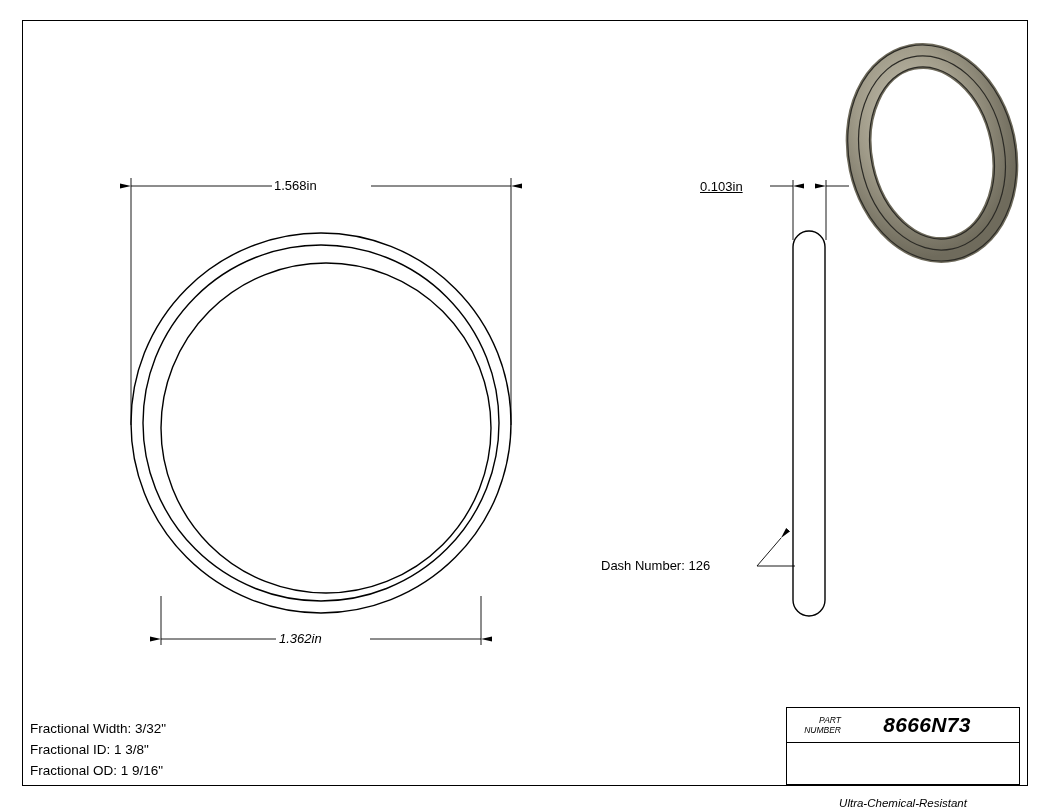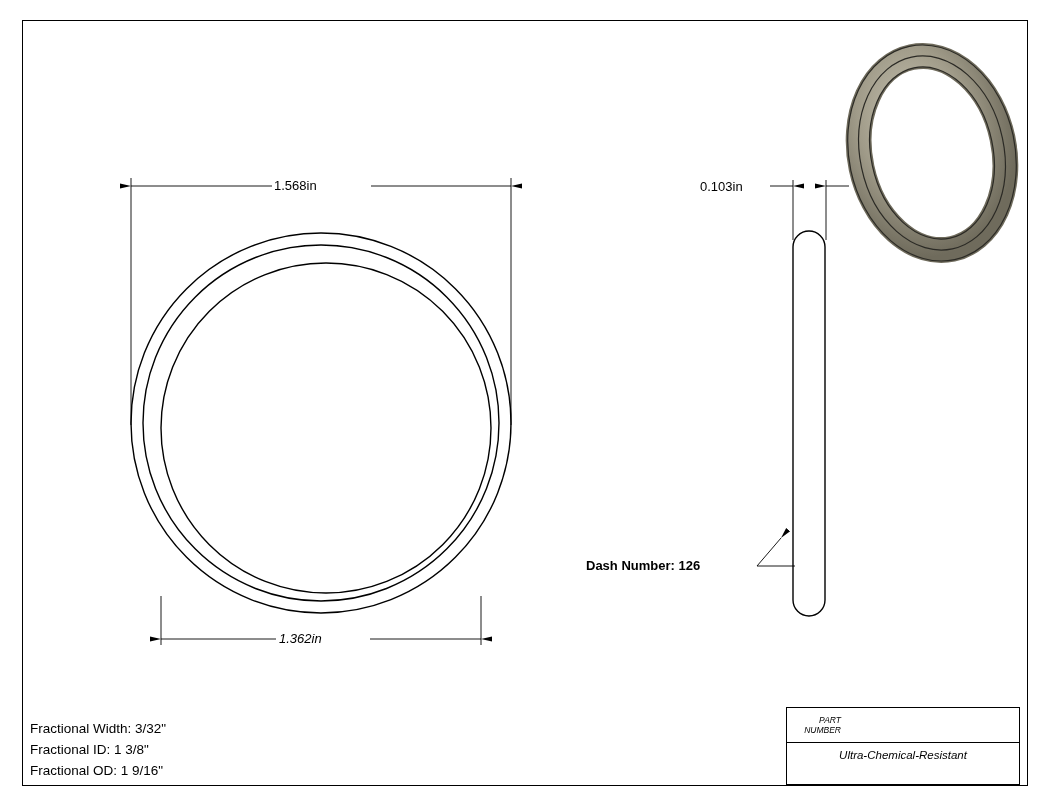--- a/index.html
+++ b/index.html
@@ -80,20 +80,21 @@
     font-weight: bold;
     letter-spacing: 0.3px;
     text-align: center;
     padding-right: 12px;
   }
   .tb-desc {
     text-align: center;
     font-size: 11.5px;
     line-height: 16px;
     padding-top: 4px;
+    margin-top: 48px;
   }
 </style>
 </head>
 <body>
 
 <div id="sheet">
 
   <div class="border-line" style="left:22px; top:20px; width:1006px; height:1.4px;"></div>
   <div class="border-line" style="left:22px; top:20px; width:1.4px; height:766px;"></div>
   <div class="border-line" style="left:22px; top:784.6px; width:1006px; height:1.4px;"></div>
@@ -144,34 +145,35 @@
       <ellipse cx="932" cy="153" rx="72" ry="98" transform="rotate(-12 932 153)" fill="none" stroke="#6f6b5c" stroke-width="26" stroke-linecap="round"></ellipse>
       <ellipse cx="932" cy="153" rx="72" ry="98" transform="rotate(-12 932 153)" fill="none" stroke="url(#ringGrad)" stroke-width="22"></ellipse>
       <ellipse cx="932" cy="153" rx="72" ry="98" transform="rotate(-12 932 153)" fill="none" stroke="#2b2a25" stroke-width="1.2"></ellipse>
       <ellipse cx="932" cy="153" rx="61" ry="87" transform="rotate(-12 932 153)" fill="none" stroke="#2b2a25" stroke-width="1.2"></ellipse>
       <ellipse cx="932" cy="153" rx="83" ry="109" transform="rotate(-12 932 153)" fill="none" stroke="#2b2a25" stroke-width="1.2"></ellipse>
     </g>
   </svg>
 
   <div class="dim-text" style="left:274px; top:178px;">1.568in</div>
   <div class="dim-text" style="left:279px; top:631px;font-style:italic;">1.362in</div>
-  <div class="dim-text" style="left:700px; top:179px;">0.103in</div>
-  <div class="dim-text" style="left:586px; top:558px;font-weight:bold;">Dash Number: 126</div>
+  <div class="dim-text" style="left:700px; top:179px;text-decoration:underline;">0.103in</div>
+  <div class="dim-text" style="left:601px; top:558px;">Dash Number: 126</div>
 
   <div class="spec-block">
     <div class="spec-line">Fractional Width: 3/32"</div>
     <div class="spec-line">Fractional ID: 1 3/8"</div>
     <div class="spec-line">Fractional OD: 1 9/16"</div>
   </div>
 
   <div class="title-block">
     <div class="tb-row1">
       <div class="tb-partlabel">
         <div>PART</div>
         <div>NUMBER</div>
       </div>
+      <div class="tb-partnum">8666N73</div>
     </div>
     <div class="tb-desc">
       <div>Ultra-Chemical-Resistant</div>
     </div>
   </div>
 
 </div>
 
 </body></html>

